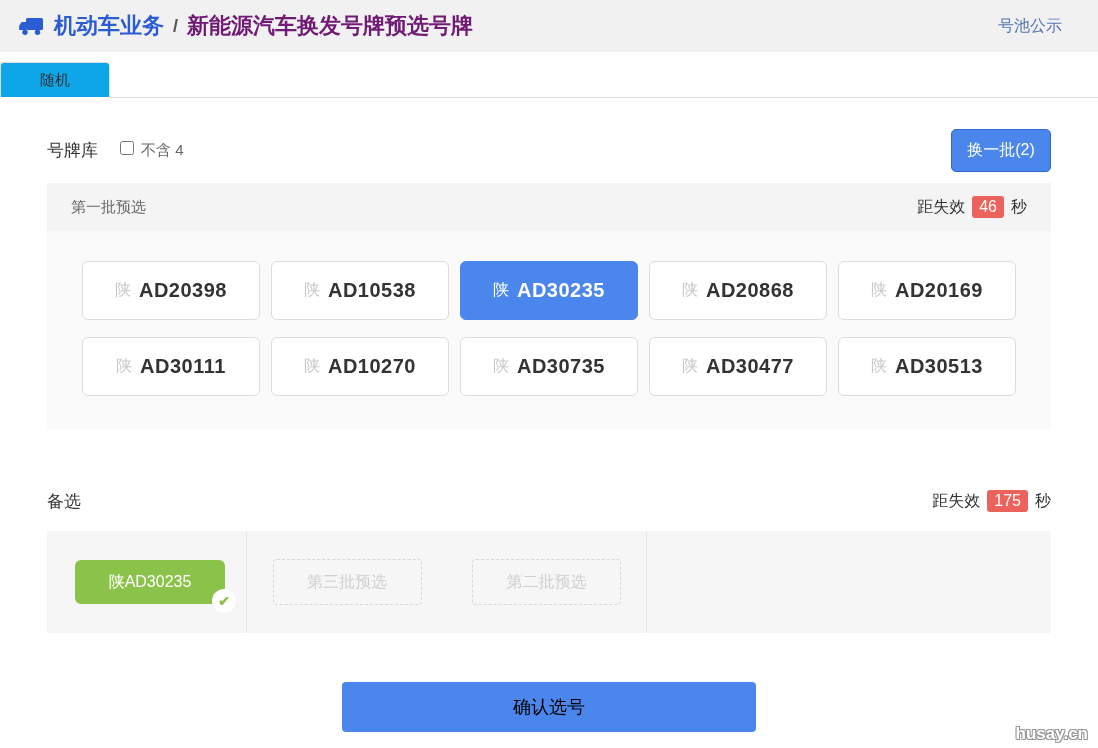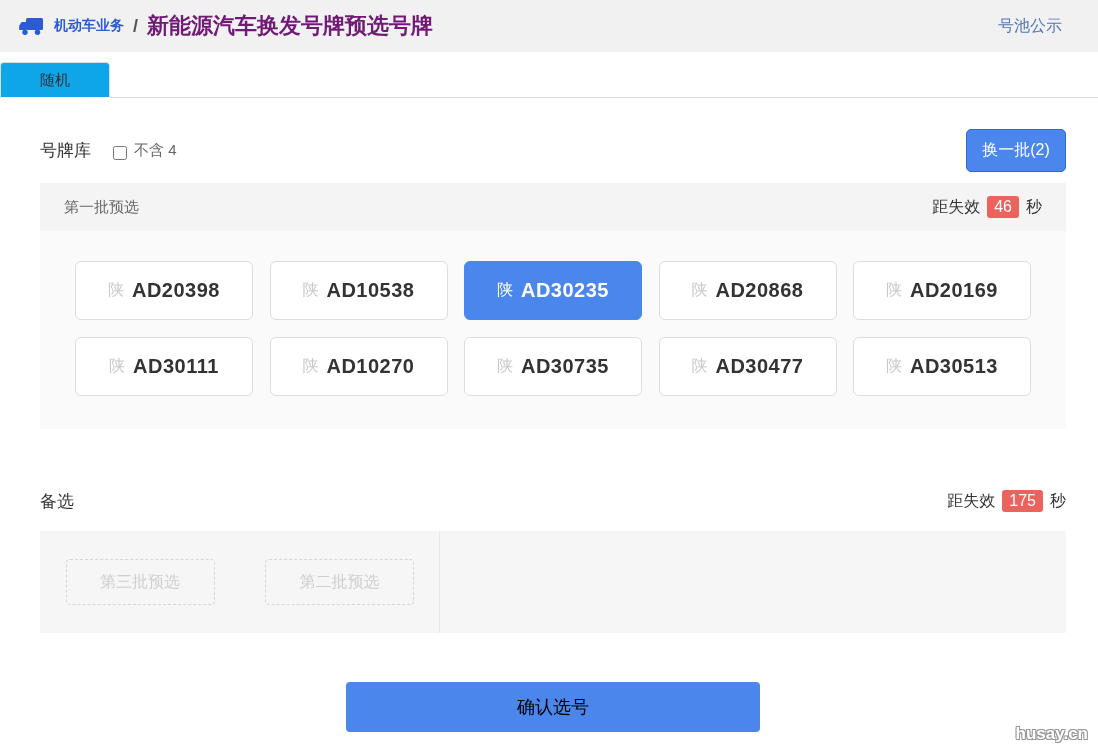--- a/index.html
+++ b/index.html
@@ -9,39 +9,39 @@
     font-family:"Liberation Sans", sans-serif; overflow:hidden;
   }
   
   .topbar {
     height:52px; background:#f1f1f2;
     display:flex; align-items:center; justify-content:space-between;
     padding:0 36px 0 18px;
   }
   .topbar-left { display:flex; align-items:center; gap:9px; }
   .truck { display:flex; align-items:center; }
-  .app-title { font-size:14px; font-weight:bold; color:#2b5cd3;font-family:Liberation Mono, monospace; }
+  .app-title { font-size:22px; font-weight:bold; color:#2b5cd3;font-family:Liberation Mono, monospace; }
   .crumb-sep { font-size:18px; font-weight:bold; color:#555; }
   .page-title { font-size:22px; font-weight:bold; color:#701a75; }
   .pool-link { font-size:16px; color:#5274b4; text-decoration:none; cursor:pointer; }
   
   .tabbar { margin-top:10px; height:36px; border-bottom:1px solid #dcdcdc; }
   .tab {
     width:110px; height:36px; background:#0ea5e9;
     border:1px solid #dcdcdc; border-bottom:1px solid #fff;
     border-radius:4px 4px 0 0; margin-bottom:-1px;
     display:flex; align-items:center; justify-content:center;
     font-size:15px; color:#333; cursor:pointer;
   }
   
-  .content { padding:0 32px;margin-left:8px; }
+  .content { padding:0 47px; }
   .section-head { margin-top:30px; height:44px; display:flex; align-items:center; justify-content:space-between; }
   .section-head .left { display:flex; align-items:center; }
   .sec-title { font-size:17px; color:#333; }
-  .chk { display:flex; align-items:flex-end; gap:7px; margin-left:22px; cursor:pointer; }
+  .chk { display:flex; align-items:flex-start; gap:7px; margin-left:22px; cursor:pointer; }
   .chk input { width:14px; height:14px; accent-color:#4a86ec; }
   .chk span { font-size:15px; color:#666; }
   .btn-refresh {
     width:100px; height:43px; background:#4a86ec; color:#fff;
     font-size:16px; font-family:inherit; border:1px solid #2e6ad6; border-radius:5px; cursor:pointer;
   }
   
   .panel { margin-top:11px; background:#fafafa; }
   .panel-bar {
     height:48px; background:#f4f4f5; padding:0 24px;
@@ -196,20 +196,26 @@
     <div class="backup-head">
       <span class="sec-title">备选</span>
       <span class="expiry">
         <span>距失效</span>
         <span class="badge-red">175</span>
         <span>秒</span>
       </span>
     </div>
 
     <div class="backup-bar">
+      <div class="cell div">
+        <button class="btn-backup">
+          <span>陕AD30235</span>
+          <span class="check-badge">✔</span>
+        </button>
+      </div>
       <div class="cell">
         <button class="slot">第三批预选</button>
       </div>
       <div class="cell div">
         <button class="slot">第二批预选</button>
       </div>
     </div>
 
     <button class="btn-confirm">确认选号</button>
 

